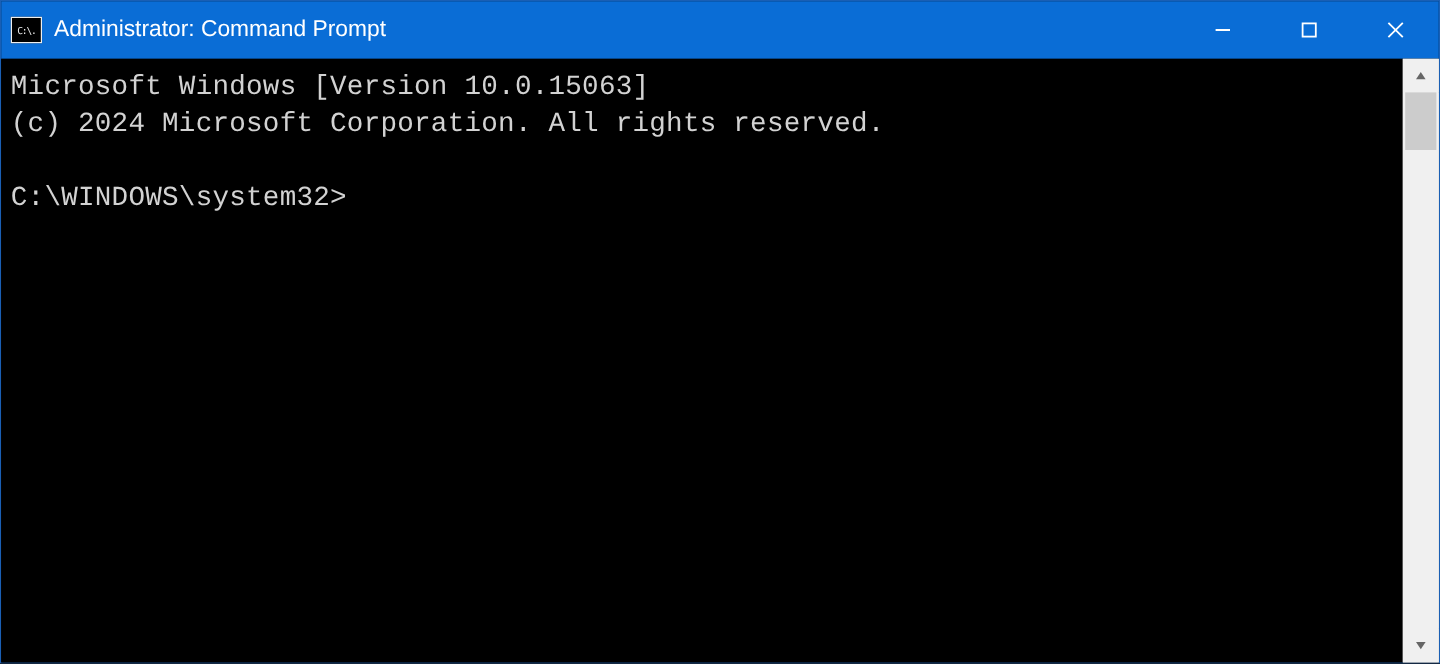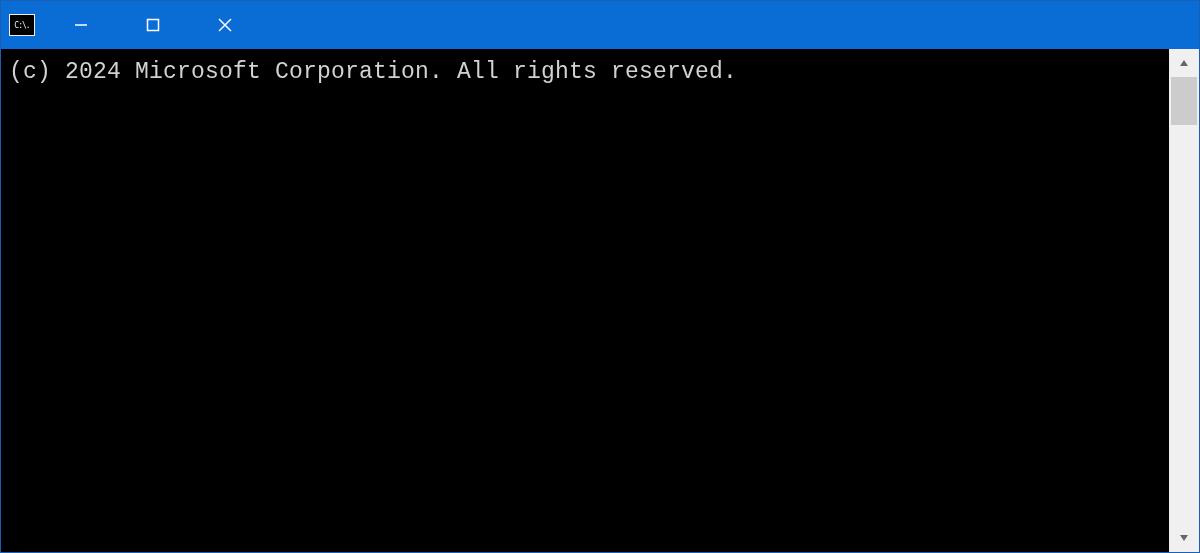--- a/index.html
+++ b/index.html
@@ -126,20 +126,21 @@
   </style>
 </head>
 <body>
 
 <div class="window">
 
   <div class="titlebar">
     <div class="app-icon">
       <span>C:\.</span>
     </div>
+    <div class="title-text">Administrator: Command Prompt</div>
     <div class="window-controls">
       <div class="wctrl">
         <svg viewBox="0 0 16 16">
           <line x1="2" y1="8" x2="14" y2="8" stroke="#fff" stroke-width="1.5"></line>
         </svg>
       </div>
       <div class="wctrl">
         <svg viewBox="0 0 16 16">
           <rect x="2.5" y="2.5" width="11" height="11" fill="none" stroke="#fff" stroke-width="1.5"></rect>
         </svg>
@@ -147,21 +148,21 @@
       <div class="wctrl">
         <svg viewBox="0 0 16 16">
           <line x1="2" y1="2" x2="14" y2="14" stroke="#fff" stroke-width="1.5"></line>
           <line x1="14" y1="2" x2="2" y2="14" stroke="#fff" stroke-width="1.5"></line>
         </svg>
       </div>
     </div>
   </div>
 
   <div class="body-area">
-    <div class="terminal"><span class="terminal-line">(c) 2024 Microsoft Corporation. All rights reserved.</span><span class="terminal-line"> </span><span class="prompt-line"></span></div>
+    <div class="terminal"><span class="terminal-line">Microsoft Windows [Version 10.0.15063]</span><span class="terminal-line">(c) 2024 Microsoft Corporation. All rights reserved.</span><span class="terminal-line"> </span><span class="prompt-line"><span>C:\WINDOWS\system32&gt;</span></span></div>
 
     <div class="scrollbar">
       <div class="sb-arrow">
         <svg viewBox="0 0 12 12">
           <polygon points="6,3 10,9 2,9" fill="#666"></polygon>
         </svg>
       </div>
       <div class="sb-track">
         <div class="sb-thumb"></div>
       </div>

